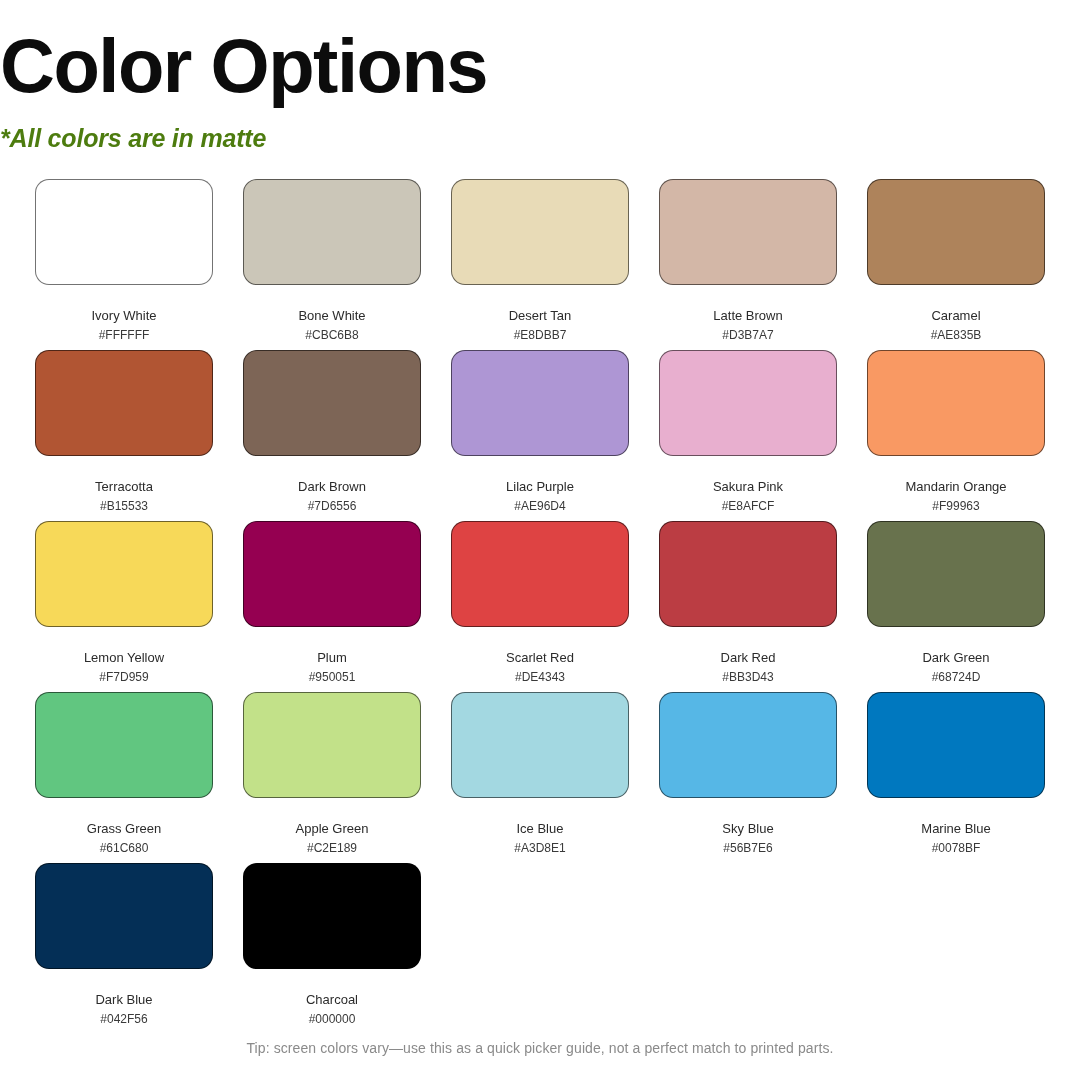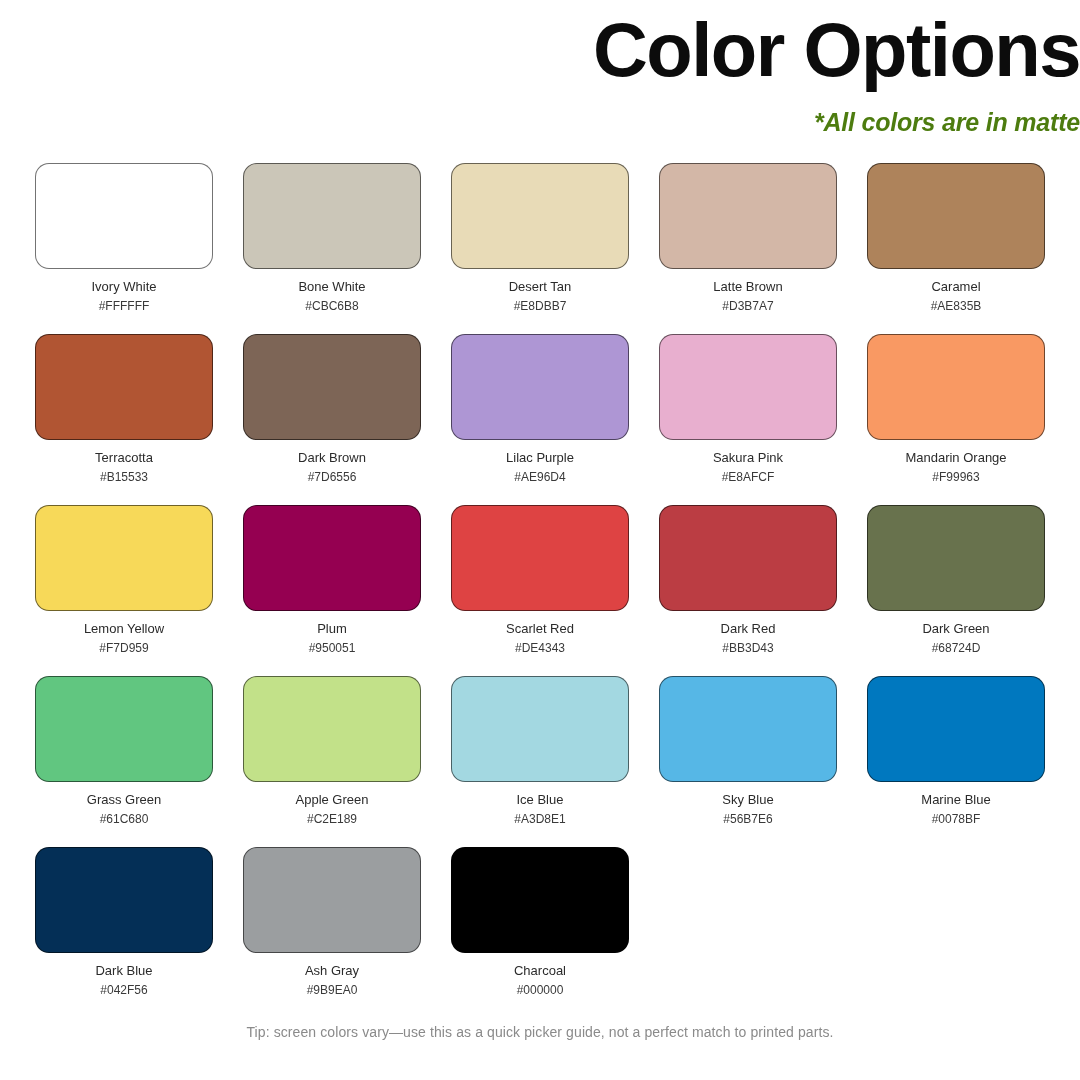--- a/index.html
+++ b/index.html
@@ -18,22 +18,22 @@
     width: 1080px;
     height: 1080px;
     box-sizing: border-box;
     display: flex;
     flex-direction: column;
     align-items: center;
     padding: 0;
   }
   .header {
     width: 100%;
-    text-align: right;
-    padding-top: 12px;
+    text-align: left;
+    padding-top: 28px;
   }
   .title {
     font-size: 76px;
     font-weight: bold;
     letter-spacing: -1.5px;
     line-height: 1.0;
     color: #0c0c0c;
     margin: 0;
   }
   .subtitle {
@@ -61,21 +61,21 @@
     align-items: center;
   }
   .swatch {
     width: 178px;
     height: 106px;
     border-radius: 14px;
     box-sizing: border-box;
     border: 1.5px solid rgba(0,0,0,0.55);
   }
   .cell-name {
-    margin-top: 10px;
+    margin-top: 23px;
     font-size: 13px;
     color: #2b2b2b;
     line-height: 1.2;
     text-align: center;
     white-space: nowrap;
   }
   .cell-hex {
     margin-top: 4px;
     font-size: 12px;
     color: #3a3a3a;
@@ -204,25 +204,20 @@
         <div class="swatch" style="background-color: rgb(0, 120, 191);"></div>
         <div class="cell-name">Marine Blue</div>
         <div class="cell-hex">#0078BF</div>
       </div>
       <div class="cell">
         <div class="swatch" style="background-color: rgb(4, 47, 86);"></div>
         <div class="cell-name">Dark Blue</div>
         <div class="cell-hex">#042F56</div>
       </div>
       <div class="cell">
-        <div class="swatch" style="background-color: rgb(155, 158, 160);"></div>
-        <div class="cell-name">Ash Gray</div>
-        <div class="cell-hex">#9B9EA0</div>
-      </div>
-      <div class="cell">
         <div class="swatch" style="background-color: rgb(0, 0, 0);"></div>
         <div class="cell-name">Charcoal</div>
         <div class="cell-hex">#000000</div>
       </div>
     </div>
 
   <div class="footer">
     <div class="footer-tip">Tip: screen colors vary—use this as a quick picker guide, not a perfect match to printed parts.</div>
   </div>
 

